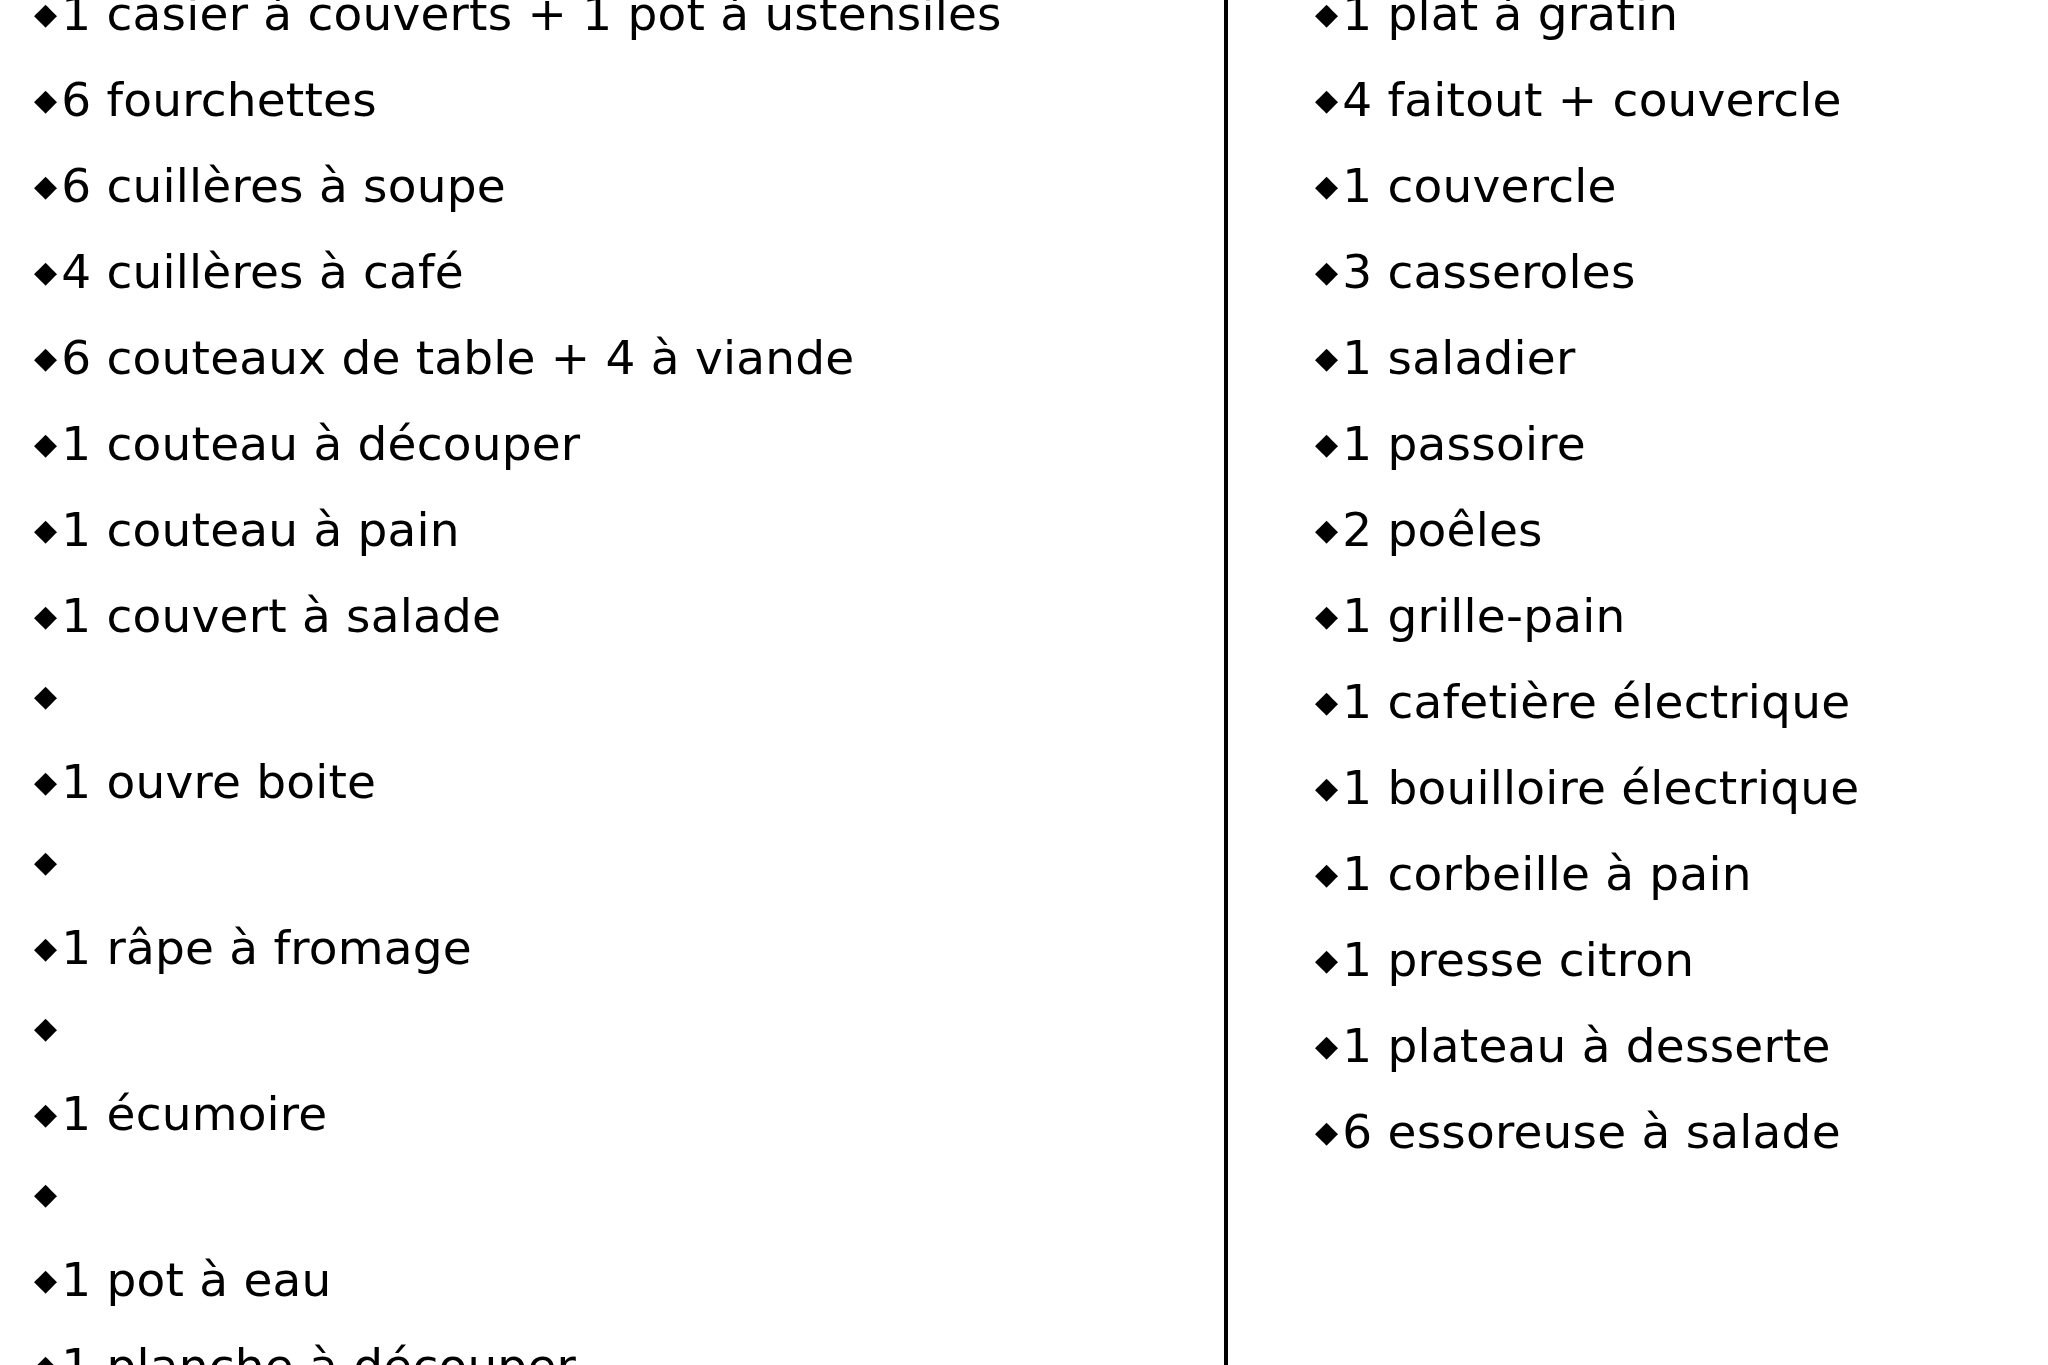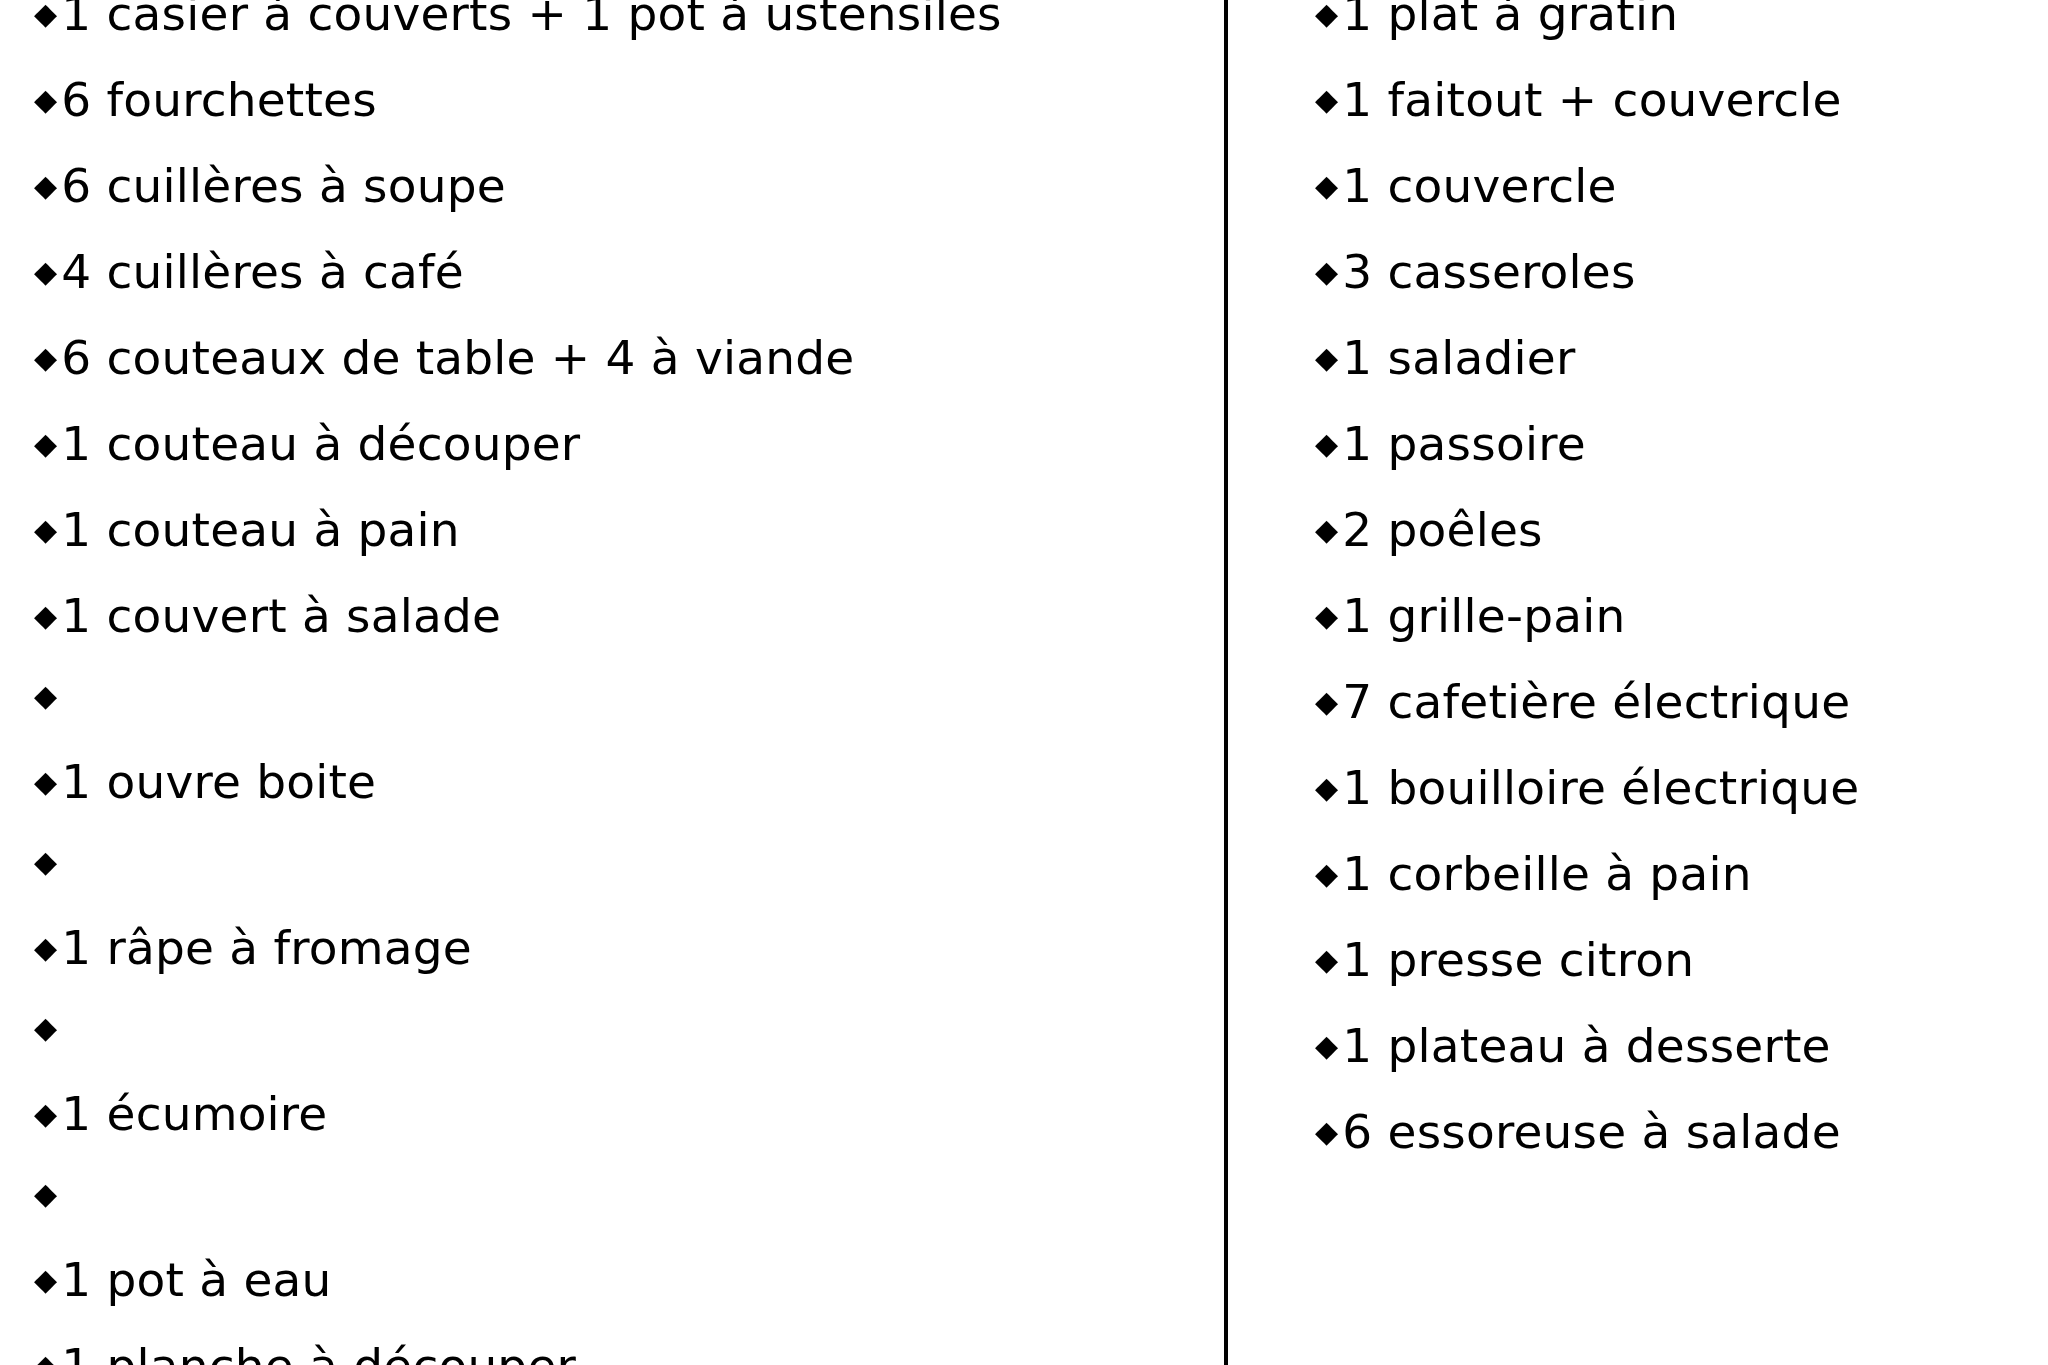--- a/index.html
+++ b/index.html
@@ -154,21 +154,21 @@
     </div>
 
     <div class="column column-right">
       <ul class="item-list">
         <li>
           <span class="bullet">◆</span>
           <span class="item-text">1 plat à gratin</span>
         </li>
         <li>
           <span class="bullet">◆</span>
-          <span class="item-text">1 faitout + couvercle</span>
+          <span class="item-text">4 faitout + couvercle</span>
         </li>
         <li>
           <span class="bullet">◆</span>
           <span class="item-text">1 couvercle</span>
         </li>
         <li>
           <span class="bullet">◆</span>
           <span class="item-text">3 casseroles</span>
         </li>
         <li>
@@ -182,21 +182,21 @@
         <li>
           <span class="bullet">◆</span>
           <span class="item-text">2 poêles</span>
         </li>
         <li>
           <span class="bullet">◆</span>
           <span class="item-text">1 grille-pain</span>
         </li>
         <li>
           <span class="bullet">◆</span>
-          <span class="item-text">7 cafetière électrique</span>
+          <span class="item-text">1 cafetière électrique</span>
         </li>
         <li>
           <span class="bullet">◆</span>
           <span class="item-text">1 bouilloire électrique</span>
         </li>
         <li>
           <span class="bullet">◆</span>
           <span class="item-text">1 corbeille à pain</span>
         </li>
         <li>

